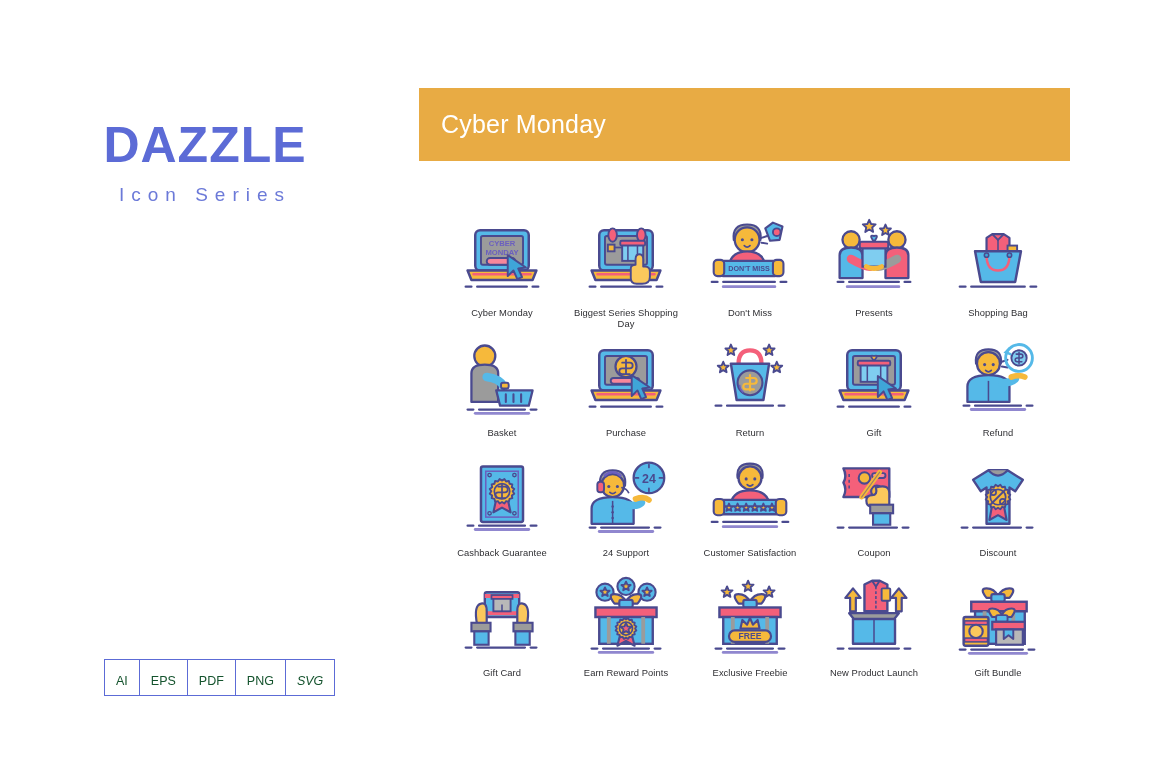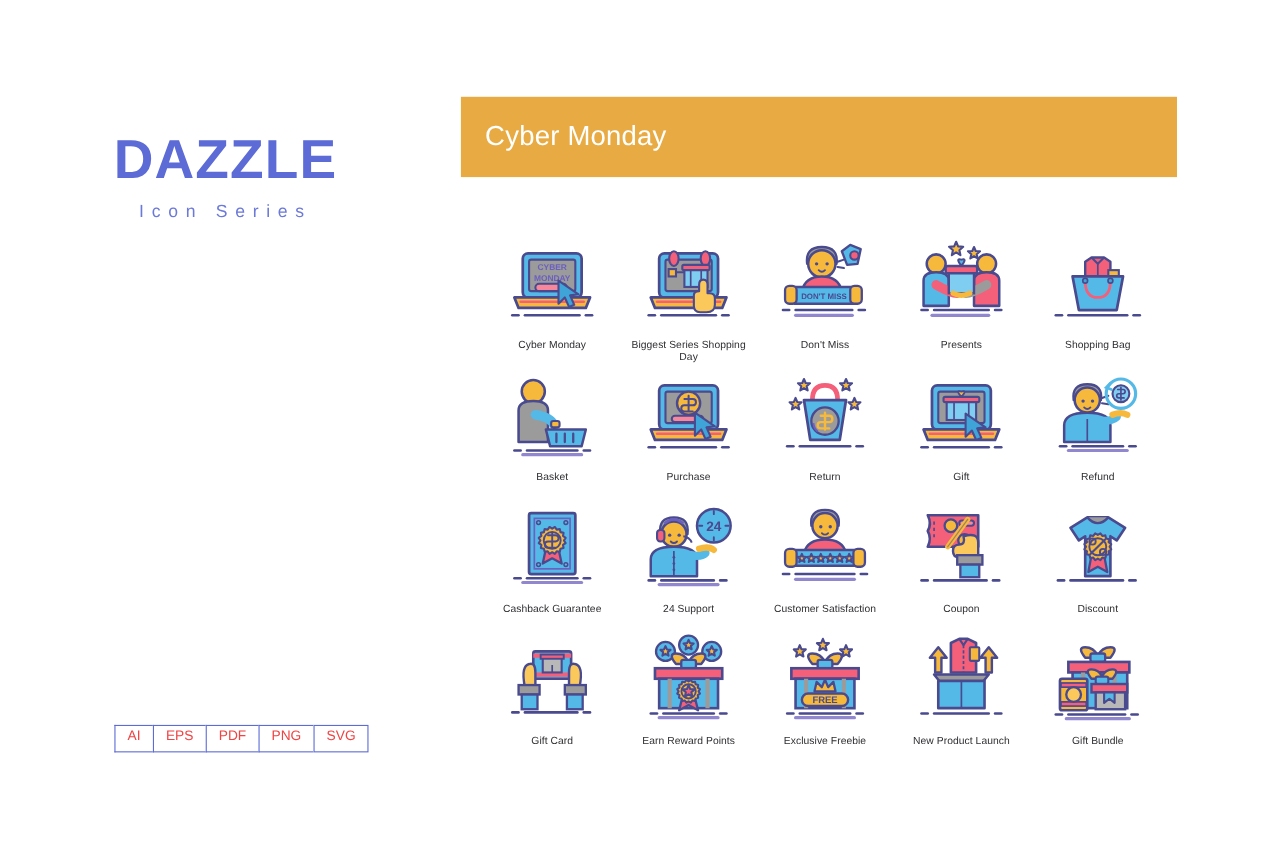--- a/index.html
+++ b/index.html
@@ -11,32 +11,32 @@
   }
   .page { position: relative; width: 1170px; height: 780px; background:#fff; }
 
   
   .brand { position: absolute; left: 0; top: 88px; width: 410px; text-align: center; }
   .brand-title {
     font-size: 50px; font-weight: 700; letter-spacing: 1px;
     color: #5c6bd6; line-height: 1; font-family: "Liberation Sans", sans-serif; margin-top: 32px;
   }
   .brand-sub {
-    margin-top: 14px; font-size: 16px; letter-spacing: 7px;
+    margin-top: 14px; font-size: 19px; letter-spacing: 7px;
     color: #6b79d8; font-weight: 400;
   }
 
   
   .formats { position: absolute; left: 104px; top: 659px; display: flex; }
   .fmt {
     border: 1px solid #5c6bd6; border-right: none;
-    padding: 2px 11px 7px; font-size: 12.5px; color: #ef4444;
+    padding: 14px 11px 7px; font-size: 12.5px; color: #14532d;
     background: #fff; line-height: 1.15;
   }
-  .fmt:last-child { border-right: 1px solid #5c6bd6; }
+  .fmt:last-child { border-right: 1px solid #5c6bd6; font-style: italic; }
 
   
   .banner {
     position: absolute; left: 419px; top: 88px;
     width: 651px; height: 73px; background: #e8ab44;
     display: flex; align-items: center;
   }
   .banner-title {
     margin-left: 22px; color: #ffffff; font-size: 25px; font-weight: 400;
     letter-spacing: .2px;

